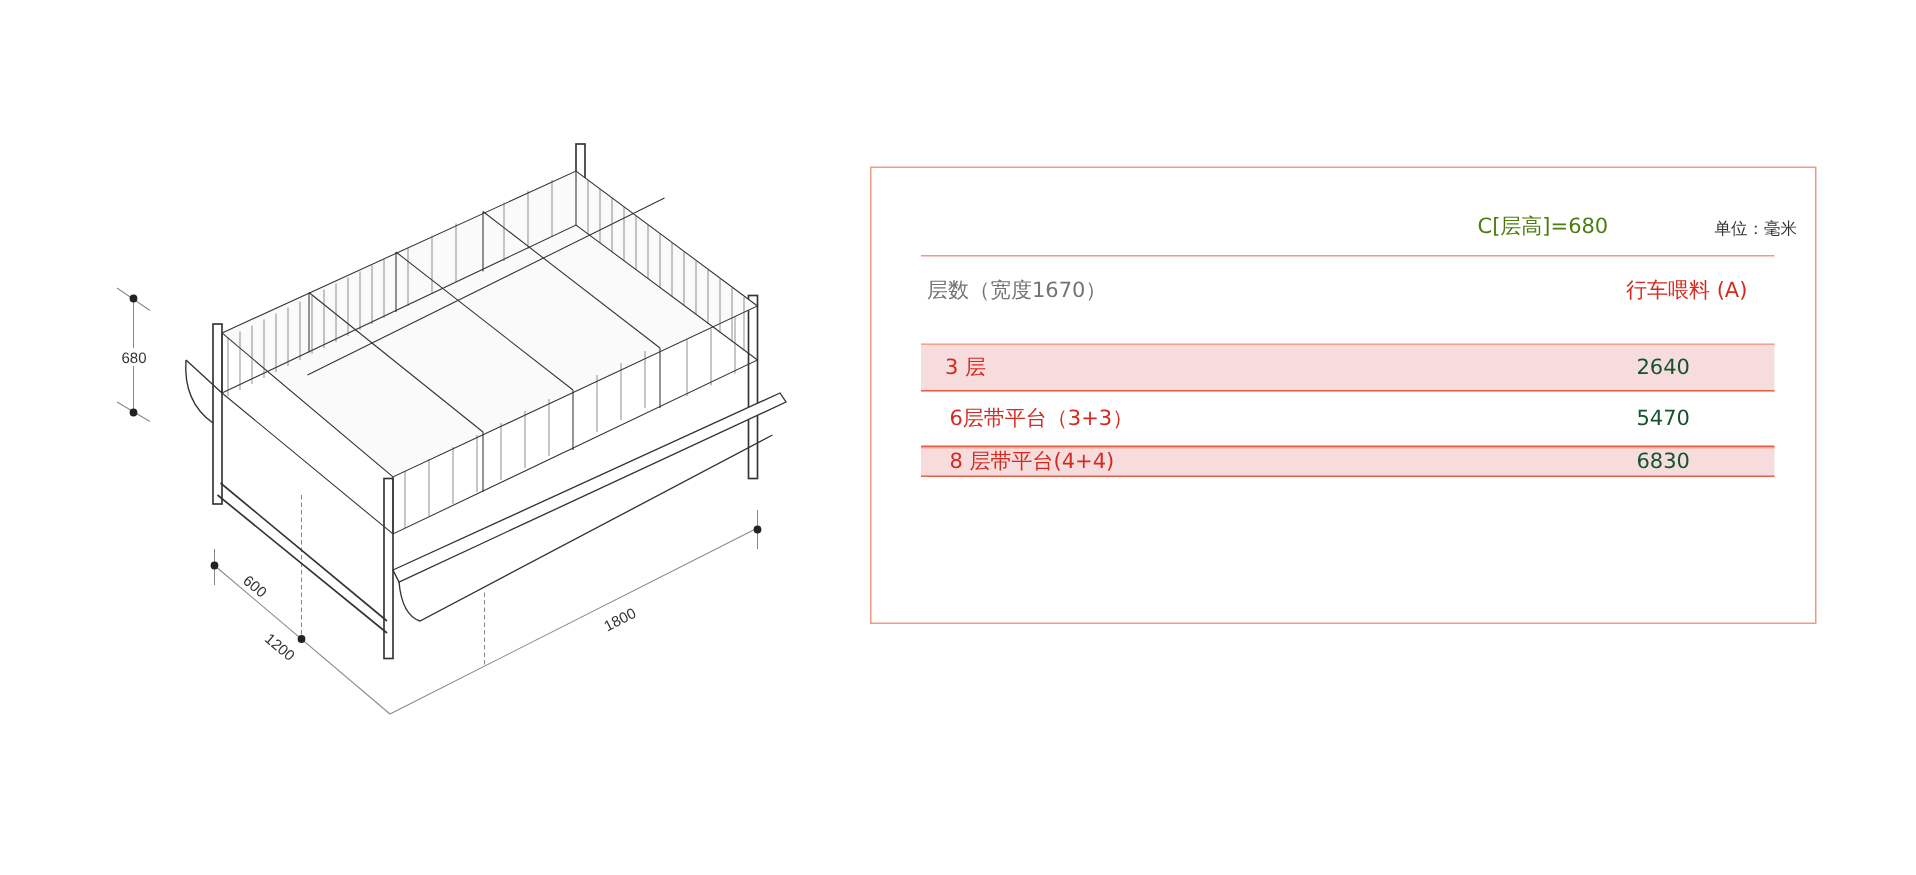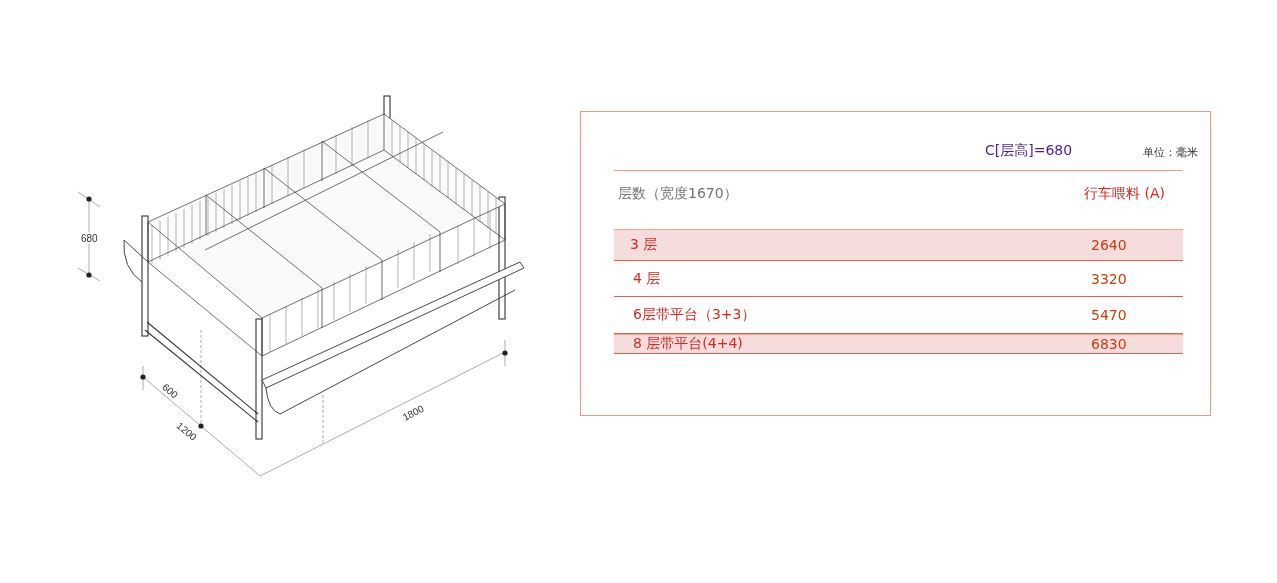--- a/index.html
+++ b/index.html
@@ -3,30 +3,30 @@
 <meta charset="utf-8">
 <style>
   html, body { margin: 0; padding: 0; background: #ffffff; }
   body { width: 1277px; height: 583px; position: relative; overflow: hidden;
          font-family: "DejaVu Sans", "Liberation Sans", sans-serif; }
   .drawing { position: absolute; left: 0; top: 0; width: 560px; height: 583px; }
   .spec-card { position: absolute; left: 580px; top: 111px; width: 631px; height: 305px;
                border: 1px solid #ef9a86; box-sizing: border-box; }
   .model { position: absolute; left: 35px; top: 19px; font-size: 23px; color: #d42a20;
            font-family: "Liberation Sans", sans-serif; letter-spacing: 0.5px; }
-  .layer-height { position: absolute; left: 404px; top: 30px; font-size: 14px; color: #4c1d95; }
+  .layer-height { position: absolute; left: 404px; top: 30px; font-size: 14px; color: #4d7c0f; }
   .unit { position: absolute; left: 534px; top: 33px; font-size: 11px; color: #333333; margin-left: 28px; }
   .rule { position: absolute; left: 33px; width: 569px; height: 1px; background: #ef9a86; }
   .hdr-left { position: absolute; left: 37px; top: 73px; font-size: 14px; color: #737373; }
   .hdr-right { position: absolute; left: 503px; top: 73px; font-size: 14px; color: #d42a20; }
   .table { position: absolute; left: 33px; top: 105px; width: 569px; }
   .row { position: relative; box-sizing: border-box; border-bottom: 1px solid #e2614a; }
   .row.shaded { background: #f6dcdc; border-top: 1px solid #f0a58f; }
   .row .lbl { position: absolute; top: 50%; transform: translateY(-50%); font-size: 14px; color: #d42a20; }
-  .row .val { position: absolute; left: 477px; top: 50%; transform: translateY(-50%); font-size: 14px; color: #c2410c; }
+  .row .val { position: absolute; left: 477px; top: 50%; transform: translateY(-50%); font-size: 14px; color: #14532d; }
   .dimlabel { font-family: "Liberation Sans", sans-serif; font-size: 10px; fill: #333; }
 </style>
 </head>
 <body>
 
 <svg class="drawing" viewBox="0 0 560 583" xmlns="http://www.w3.org/2000/svg">
   <g stroke="#888" stroke-width="0.7" fill="none">
     <line x1="78" y1="192" x2="100" y2="207"></line>
     <line x1="78" y1="268" x2="100" y2="281"></line>
     <line x1="89" y1="199" x2="89" y2="275" stroke-dasharray="0"></line>
@@ -141,24 +141,20 @@
   <div class="layer-height">C[层高]=680</div>
   <div class="unit">单位：毫米</div>
   <div class="rule" style="top:58px;"></div>
   <div class="hdr-left">层数（宽度1670）</div>
   <div class="hdr-right">行车喂料 (A)</div>
   <div class="table">
     <div class="row shaded" style="height:32px;margin-top:12px;">
       <span class="lbl" style="left:16px;">3 层</span>
       <span class="val">2640</span>
     </div>
-    <div class="row" style="height:36px;">
-      <span class="lbl" style="left:19px;">4 层</span>
-      <span class="val">3320</span>
-    </div>
     <div class="row" style="height:37px;">
       <span class="lbl" style="left:19px;">6层带平台（3+3）</span>
       <span class="val">5470</span>
     </div>
     <div class="row shaded" style="height:20px;">
       <span class="lbl" style="left:19px;">8 层带平台(4+4)</span>
       <span class="val">6830</span>
     </div>
   </div>
 </div>

